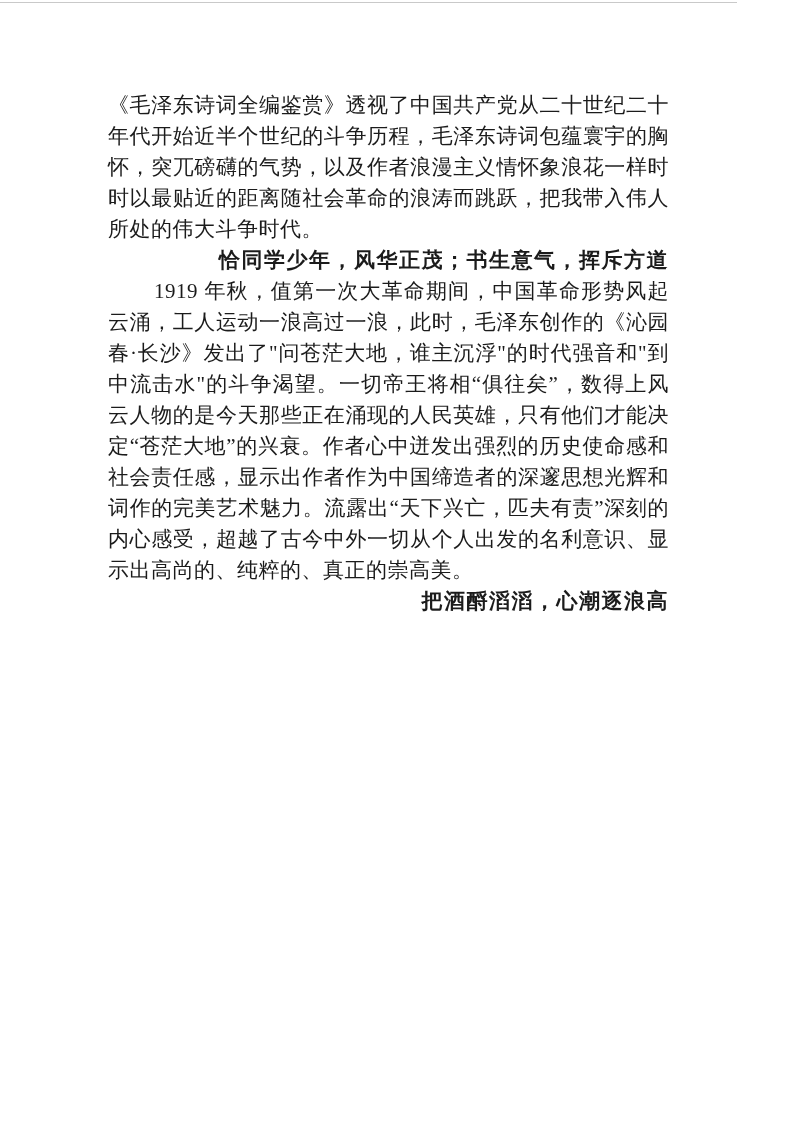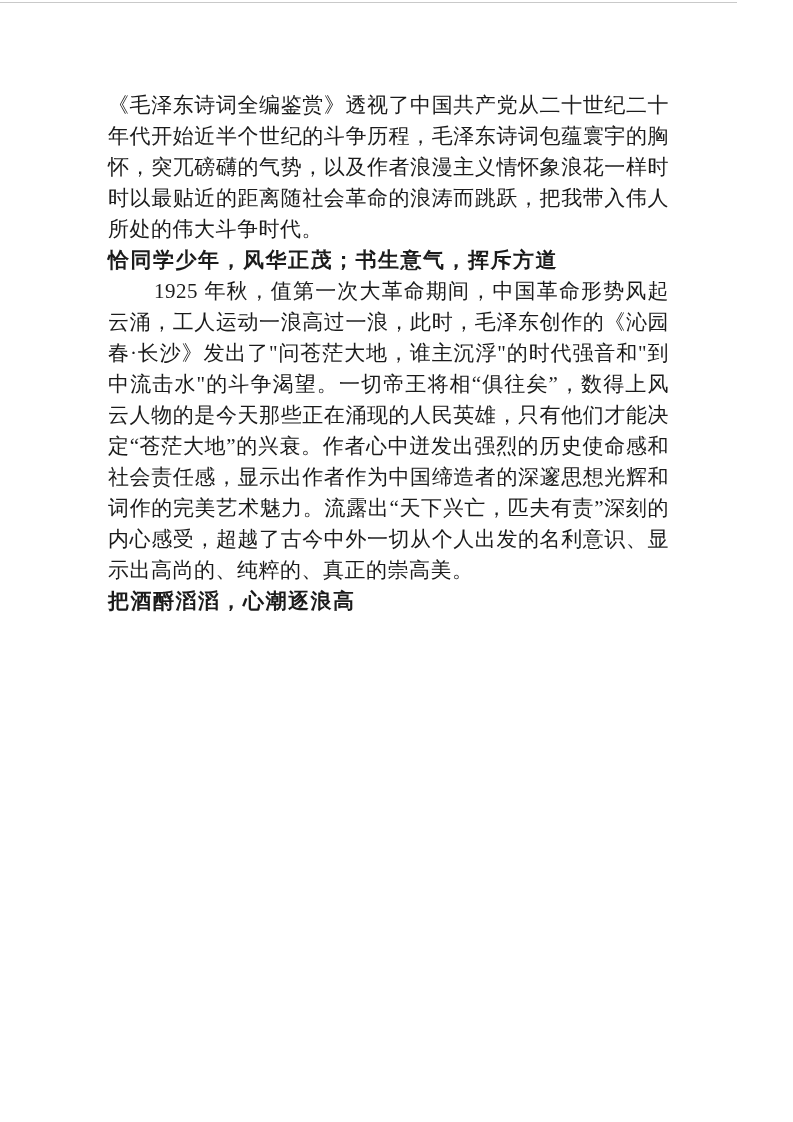--- a/index.html
+++ b/index.html
@@ -48,21 +48,21 @@
     text-indent: 0;
   }
   p.indented {
     text-indent: 46px;
   }
   h2.heading {
     margin: 0;
     font-size: 21px;
     line-height: 31px;
     font-weight: 700;
-    text-align: left;
+    text-align: right;
     letter-spacing: 1.5px;
   }
   .page-number {
     position: absolute;
     top: 1038px;
     left: 0;
     width: 100%;
     text-align: center;
     font-size: 15px;
     letter-spacing: 0.5px;
@@ -75,21 +75,21 @@
 <div class="page">
 
   <div class="scan-line-top"></div>
   <div class="scan-tick-left"></div>
 
   <div class="text-block">
     <p class="body">《毛泽东诗词全编鉴赏》透视了中国共产党从二十世纪二十年代开始近半个世纪的斗争历程，毛泽东诗词包蕴寰宇的胸怀，突兀磅礴的气势，以及作者浪漫主义情怀象浪花一样时时以最贴近的距离随社会革命的浪涛而跳跃，把我带入伟人所处的伟大斗争时代。</p>
 
     <h2 class="heading">恰同学少年，风华正茂；书生意气，挥斥方道</h2>
 
-    <p class="body indented">1925 年秋，值第一次大革命期间，中国革命形势风起云涌，工人运动一浪高过一浪，此时，毛泽东创作的《沁园春·长沙》发出了"问苍茫大地，谁主沉浮"的时代强音和"到中流击水"的斗争渴望。一切帝王将相“俱往矣”，数得上风云人物的是今天那些正在涌现的人民英雄，只有他们才能决定“苍茫大地”的兴衰。作者心中迸发出强烈的历史使命感和社会责任感，显示出作者作为中国缔造者的深邃思想光辉和词作的完美艺术魅力。流露出“天下兴亡，匹夫有责”深刻的内心感受，超越了古今中外一切从个人出发的名利意识、显示出高尚的、纯粹的、真正的崇高美。</p>
+    <p class="body indented">1919 年秋，值第一次大革命期间，中国革命形势风起云涌，工人运动一浪高过一浪，此时，毛泽东创作的《沁园春·长沙》发出了"问苍茫大地，谁主沉浮"的时代强音和"到中流击水"的斗争渴望。一切帝王将相“俱往矣”，数得上风云人物的是今天那些正在涌现的人民英雄，只有他们才能决定“苍茫大地”的兴衰。作者心中迸发出强烈的历史使命感和社会责任感，显示出作者作为中国缔造者的深邃思想光辉和词作的完美艺术魅力。流露出“天下兴亡，匹夫有责”深刻的内心感受，超越了古今中外一切从个人出发的名利意识、显示出高尚的、纯粹的、真正的崇高美。</p>
 
     <h2 class="heading">把酒酹滔滔，心潮逐浪高</h2>
 
 
 
   </div>
 
   <div class="page-number">13</div>
 
 </div>

